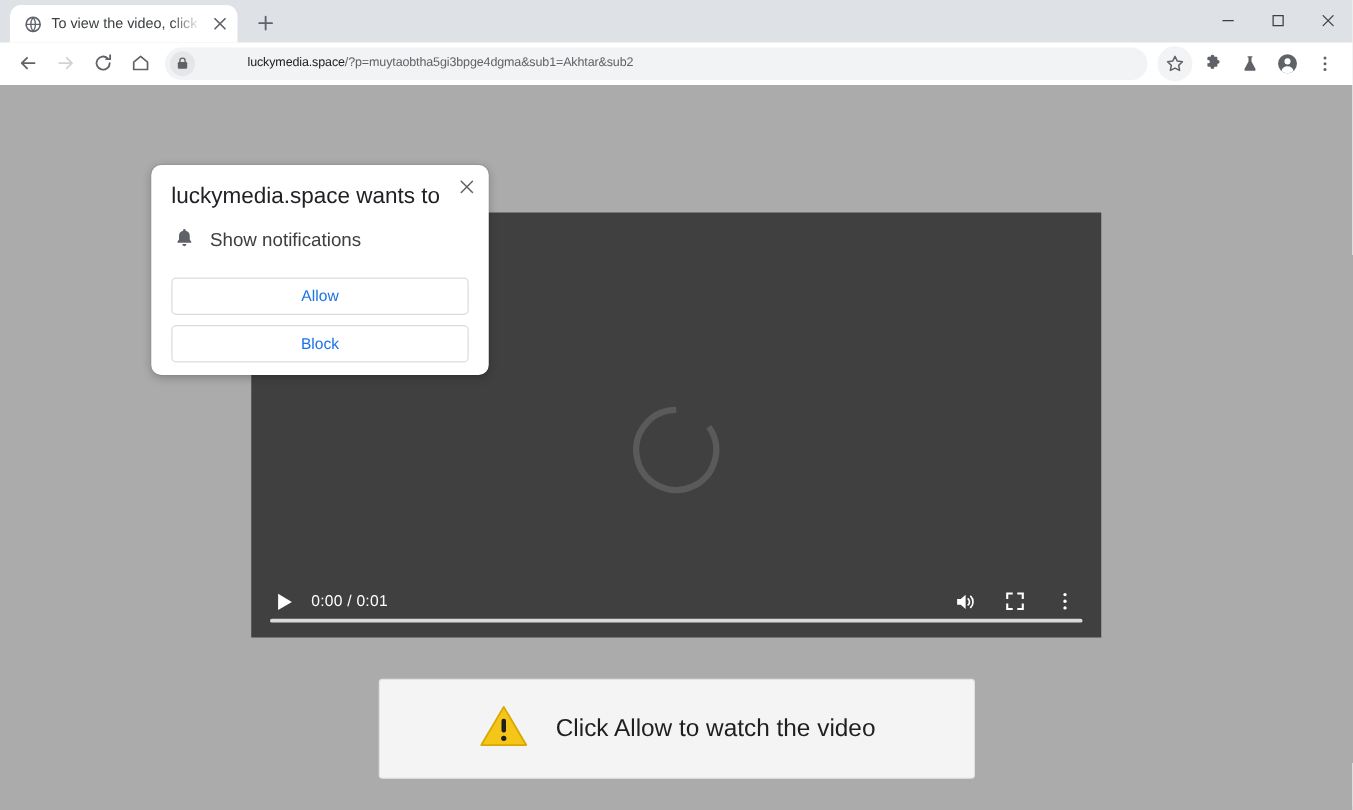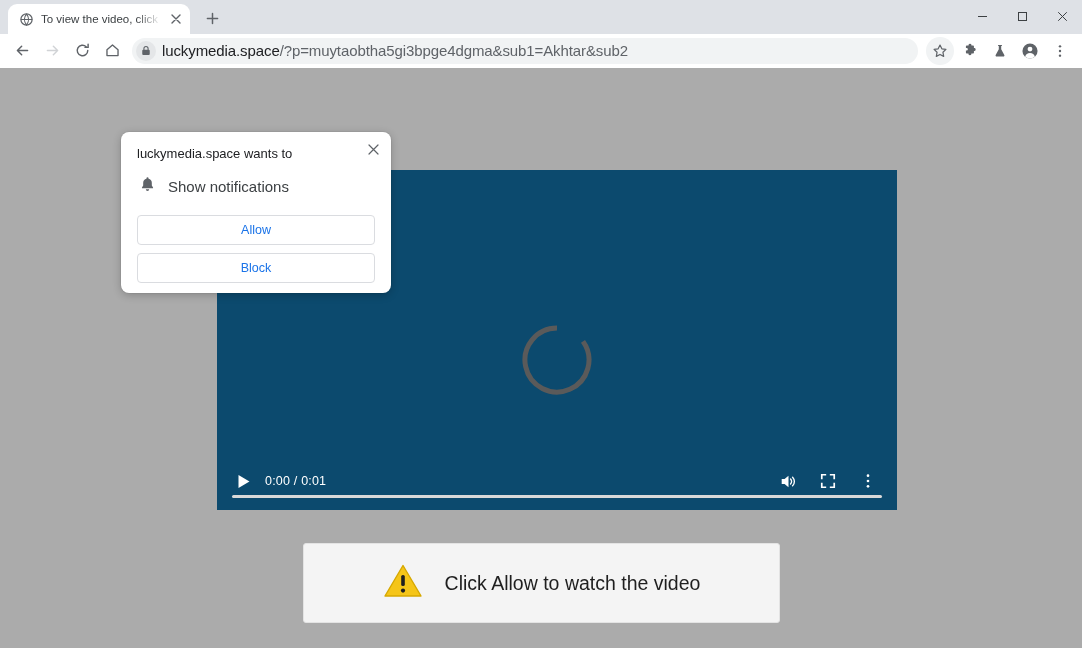--- a/index.html
+++ b/index.html
@@ -125,25 +125,26 @@
 
   .lock-badge {
     width: 20px; height: 20px;
     border-radius: 50%;
     background: #e4e6e8;
     display: flex; align-items: center; justify-content: center;
     flex: 0 0 20px;
   }
 
   .omnibox-url {
-    font-size: 15px;
+    font-size: 10px;
     color: #5f6368;
     white-space: nowrap;
     overflow: hidden;
     letter-spacing: -0.1px;
+    margin-left: 36px;
   }
   .omnibox-url .host { color: #202124; }
 
   .toolbar-icon {
     width: 28px; height: 28px;
     display: flex; align-items: center; justify-content: center;
     border-radius: 50%;
     cursor: pointer;
     flex: 0 0 28px;
   }
@@ -156,22 +157,21 @@
     background: #ababab;
     overflow: hidden;
   }
 
   .video-wrap {
     position: absolute;
     left: 201px;
     top: 102px;
     width: 680px;
     height: 340px;
-    background: #0c4a6e;
-    margin-left: 16px;
+    background: #404040;
   }
 
   .spinner {
     position: absolute;
     left: 50%;
     top: 152px;
     transform: translateX(-50%);
     width: 76px; height: 76px;
   }
 
@@ -261,21 +261,21 @@
   .perm-close {
     position: absolute;
     top: 8px; right: 9px;
     width: 18px; height: 18px;
     display: flex; align-items: center; justify-content: center;
     cursor: pointer;
     border-radius: 50%;
   }
 
   .perm-title {
-    font-size: 13px;
+    font-size: 18px;
     color: #202124;
     margin-bottom: 15px;
     padding-right: 18px;
   }
 
   .perm-row {
     display: flex;
     align-items: center;
     gap: 13px;
     padding-left: 3px;

